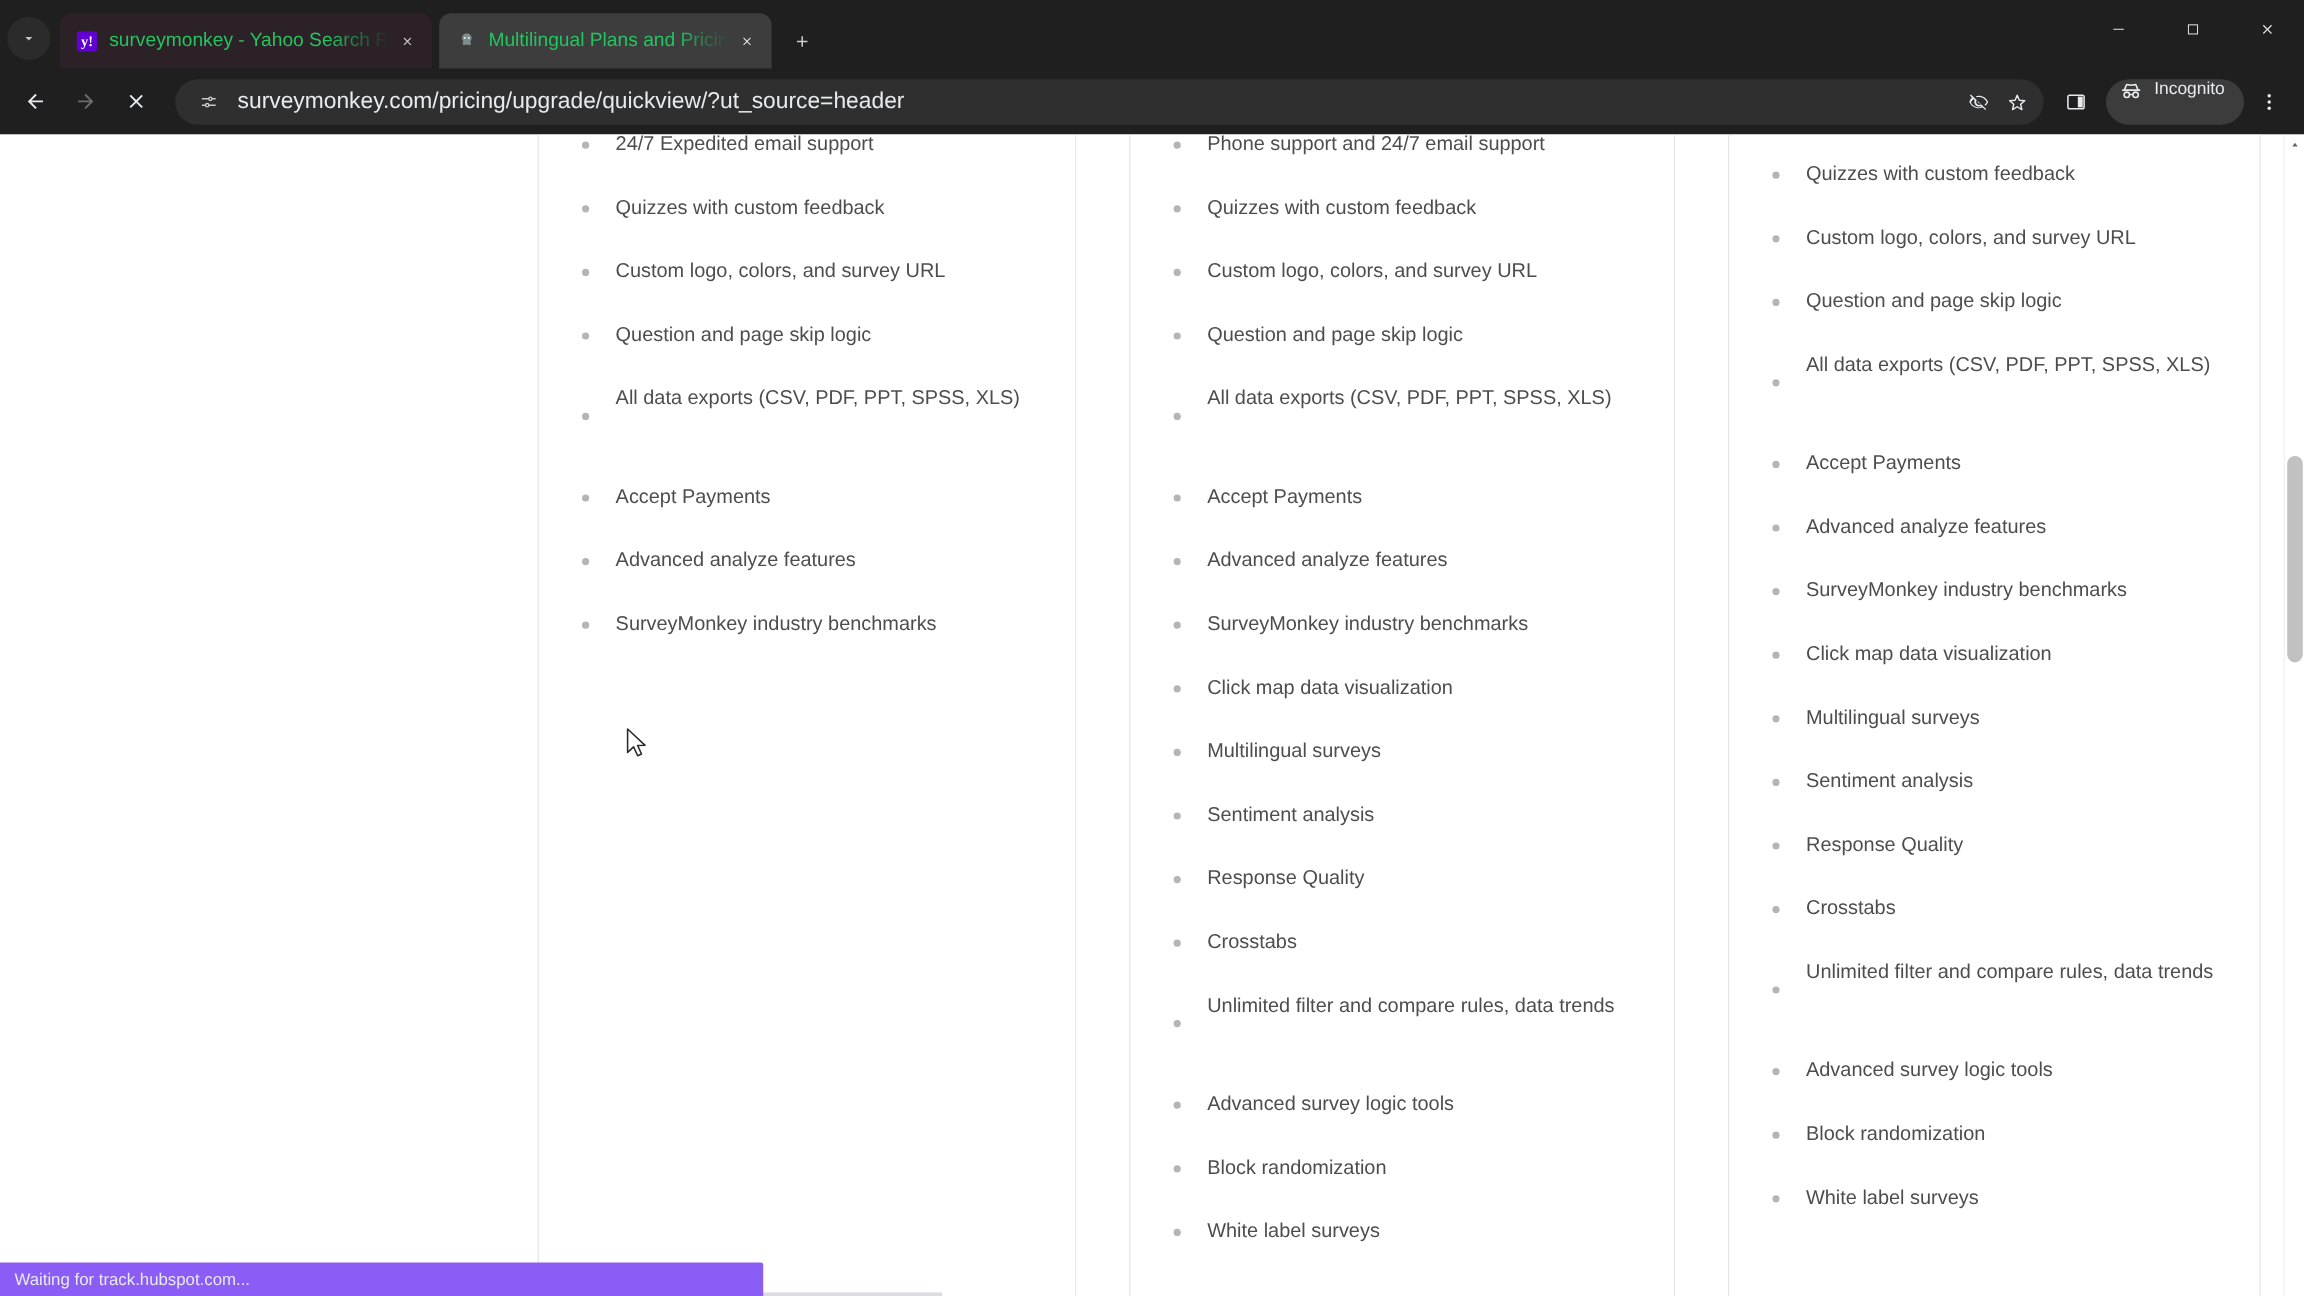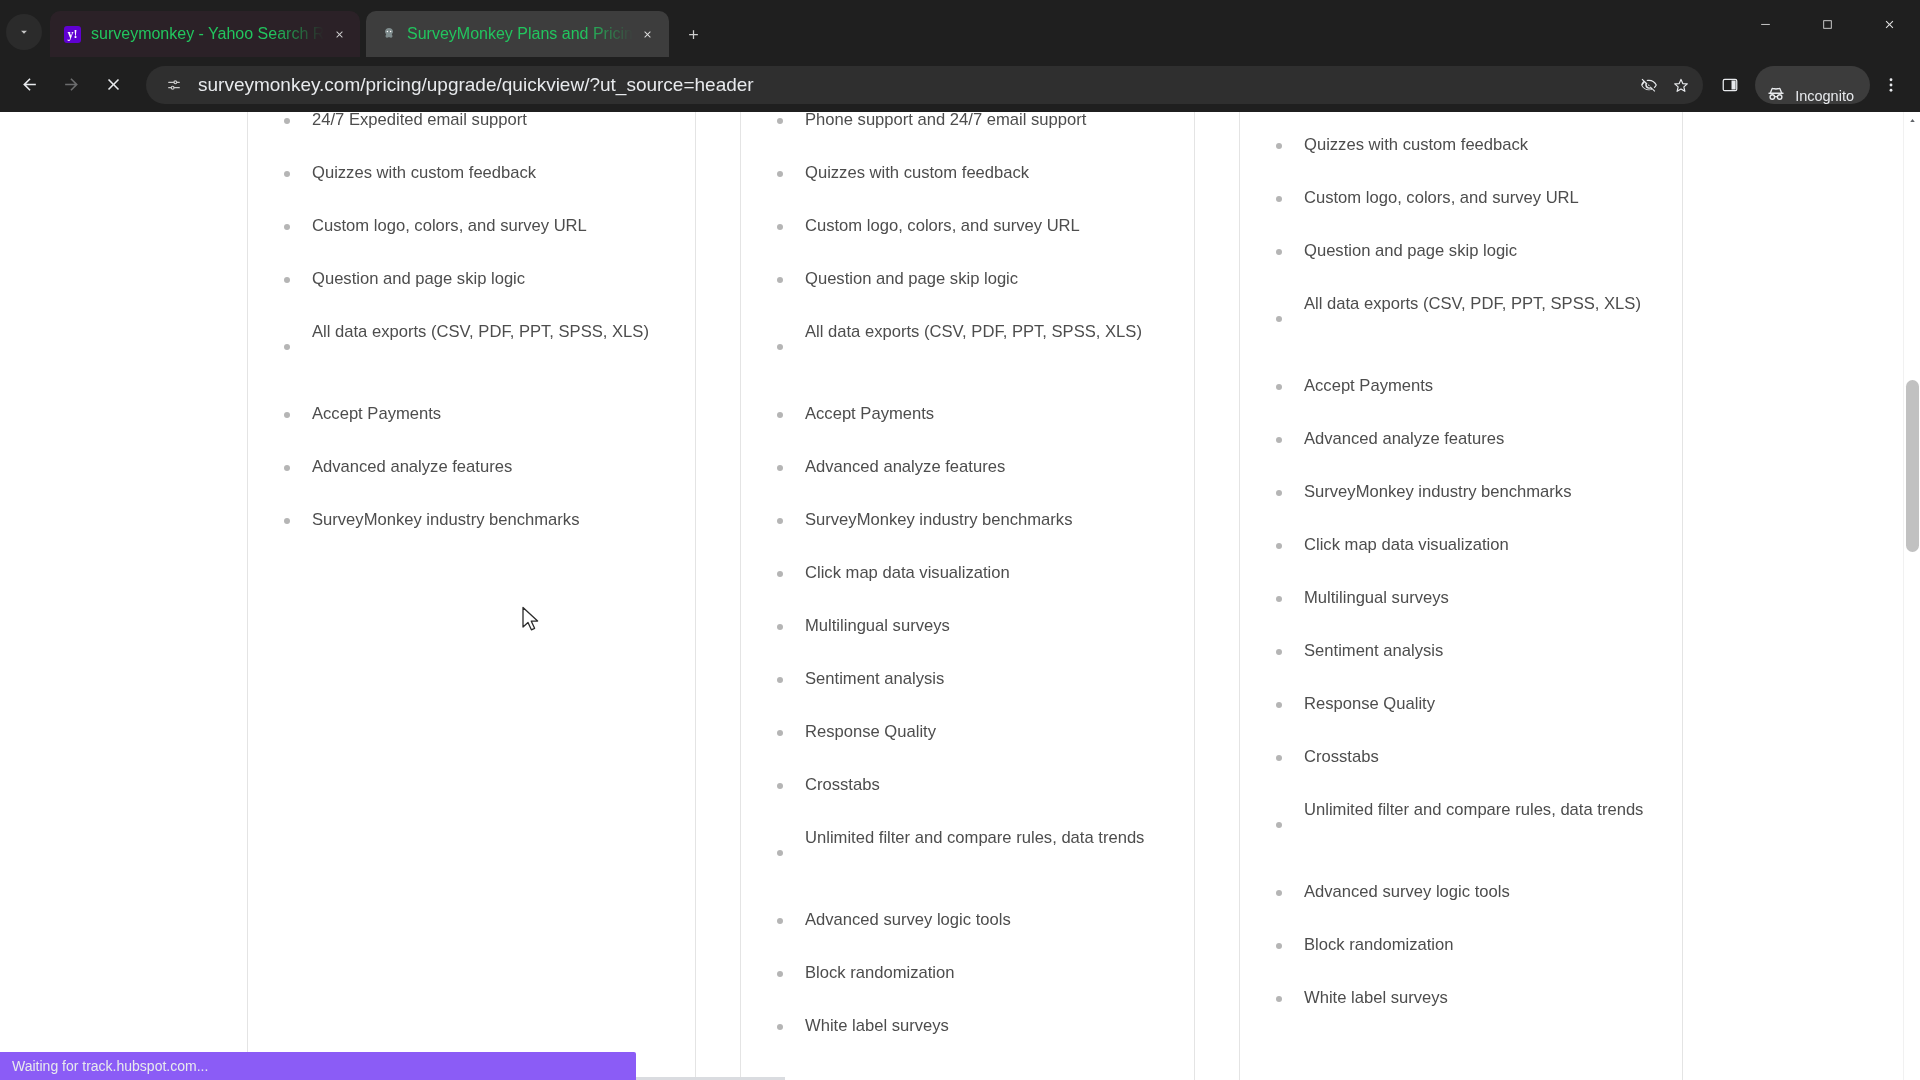--- a/index.html
+++ b/index.html
@@ -133,21 +133,21 @@
   .tbbtn {
     width: 38px; height: 38px; border-radius: 50%; flex: none;
     display: flex; align-items: center; justify-content: center;
   }
   .tbbtn svg { width: 18px; height: 18px; }
 
   .incognito-pill {
     height: 38px;
     background: #3c3c3c;
     border-radius: 20px;
-    display: flex; align-items: flex-end;
+    display: flex; align-items: flex-start;
     padding: 0 16px 0 11px;
     margin-left: 6px;
     flex: none;
   }
   .incognito-pill svg { width: 20px; height: 20px; margin-right: 9px; }
   .incognito-pill span { color: #e8eaed; font-size: 14.5px; white-space: nowrap; }
 
   .menubtn { width: 38px; height: 38px; display:flex; align-items:center; justify-content:center; flex:none; margin-left:2px; }
 
   
@@ -164,20 +164,21 @@
     background: #ffffff;
     overflow: hidden;
   }
 
   .cards {
     position: absolute;
     left: 247px; top: 0;
     width: 1637px;
     height: 100%;
     display: flex;
+    justify-content: flex-end;
   }
 
   .card {
     background: #ffffff;
     border-left: 1px solid #e4e4e4;
     border-right: 1px solid #e4e4e4;
     padding: 0 22px;
     position: relative;
   }
   .card.c1 { width: 449px; }
@@ -292,21 +293,21 @@
     </div>
 
     <div class="tab active">
       <div class="tab-favicon fav-sm">
         <svg viewBox="0 0 24 24" width="16" height="16">
           <path d="M12 3c-3.3 0-6 2.4-6 5.4 0 1.5.7 2.9 1.8 3.9-.6.9-1 2-1 3.2 0 1.1.9 2 2 2 .6 0 1.2-.3 1.6-.8.5.2 1 .3 1.6.3s1.1-.1 1.6-.3c.4.5 1 .8 1.6.8 1.1 0 2-.9 2-2 0-1.2-.4-2.3-1-3.2 1.1-1 1.8-2.4 1.8-3.9C18 5.4 15.3 3 12 3z" fill="#7f8c8d"></path>
           <circle cx="9.6" cy="8.4" r="1.1" fill="#ffffff"></circle>
           <circle cx="14.4" cy="8.4" r="1.1" fill="#ffffff"></circle>
         </svg>
       </div>
-      <div class="tab-title">SurveyMonkey Plans and Pricin</div>
+      <div class="tab-title">Multilingual Plans and Pricin</div>
       <div class="tab-close">
         <svg viewBox="0 0 24 24">
           <path d="M19 6.41L17.59 5 12 10.59 6.41 5 5 6.41 10.59 12 5 17.59 6.41 19 12 13.41 17.59 19 19 17.59 13.41 12z" fill="#e0e0e0"></path>
         </svg>
       </div>
     </div>
 
     <div class="newtab">
       <svg viewBox="0 0 24 24">
         <path d="M19 13h-6v6h-2v-6H5v-2h6V5h2v6h6v2z" fill="#cfcfcf"></path>

